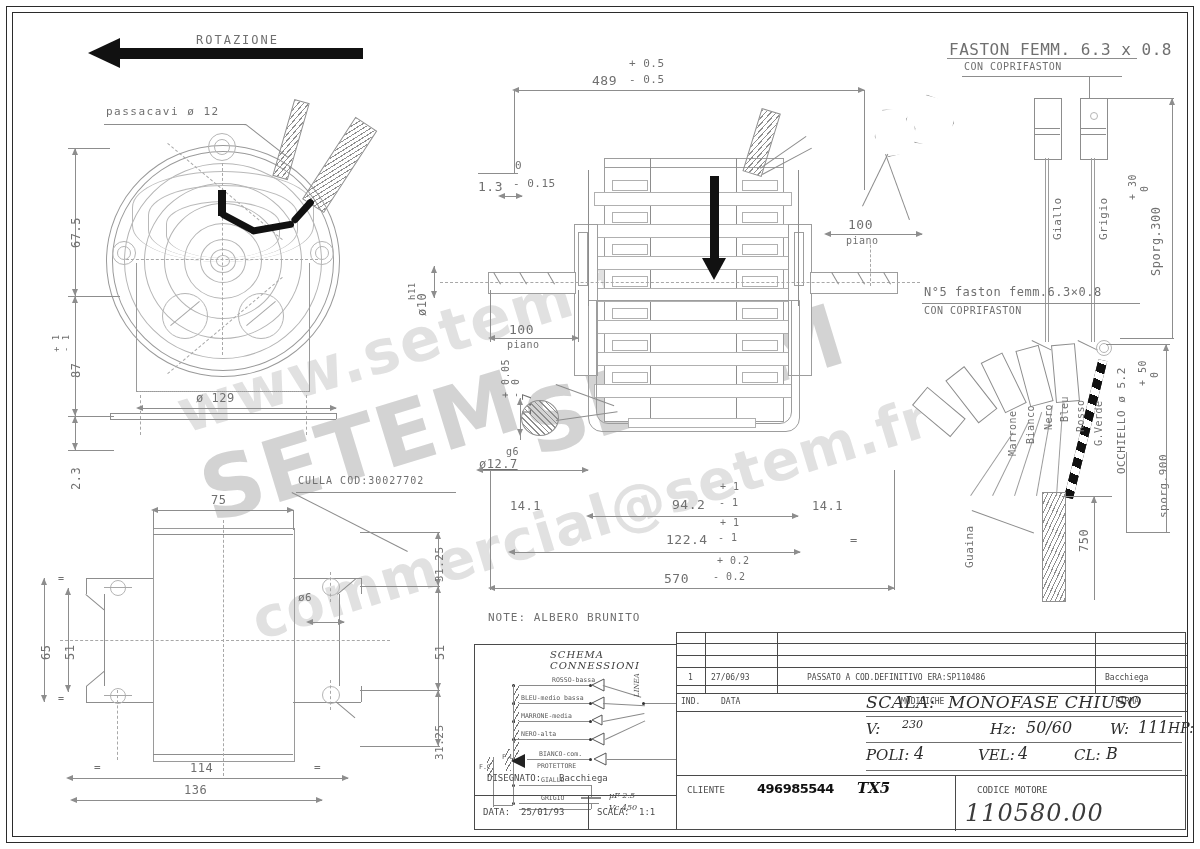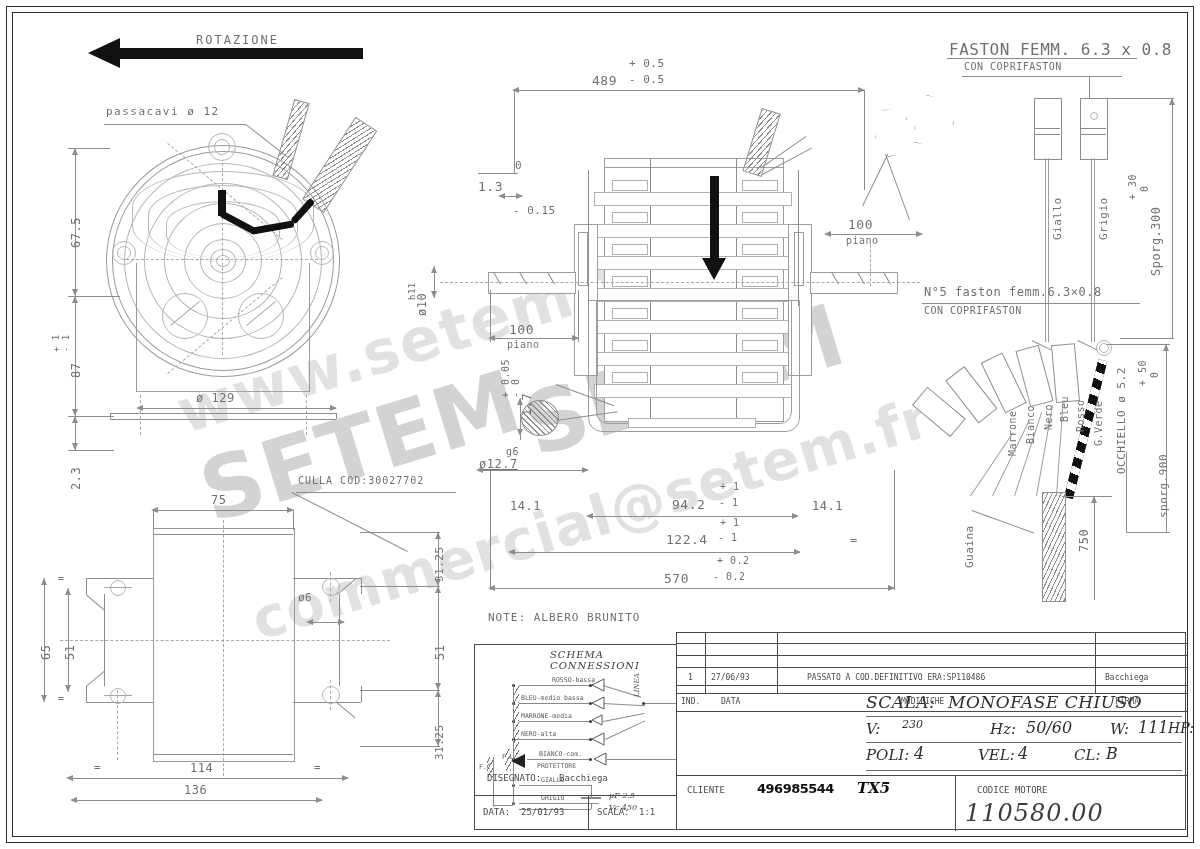--- a/index.html
+++ b/index.html
@@ -306,21 +306,21 @@
   <div class="t" style="left:592px;top:74px;font-size:13px;">489</div>
   <div class="t" style="left:629px;top:74px;font-size:11px;">- 0.5</div>
   <div class="hl" style="left:514px;top:90px;width:350px;"></div>
   <div class="ar l" style="left:512px;top:87px;"></div>
   <div class="ar r" style="left:858px;top:87px;"></div>
   <div class="vl" style="left:514px;top:90px;height:84px;"></div>
   <div class="vl" style="left:864px;top:90px;height:100px;"></div>
 
   <div class="t" style="left:515px;top:160px;font-size:11px;">0</div>
   <div class="t" style="left:478px;top:180px;font-size:13px;">1.3</div>
-  <div class="t" style="left:513px;top:178px;font-size:11px;margin-top:27px;">- 0.15</div>
+  <div class="t" style="left:513px;top:178px;font-size:11px;">- 0.15</div>
   <div class="hl" style="left:478px;top:173px;width:40px;"></div>
   <div class="hl" style="left:500px;top:196px;width:22px;"></div>
   <div class="ar l" style="left:498px;top:193px;"></div>
   <div class="ar r" style="left:516px;top:193px;"></div>
 
   <div>
     <div class="stat" style="left:604px;top:158px;width:178px;height:262px;"></div>
     <div class="stat" style="left:604px;top:158px;width:178px;height:8px;"></div>
     <div class="vl" style="left:650px;top:158px;height:262px;"></div>
     <div class="vl" style="left:736px;top:158px;height:262px;"></div>

